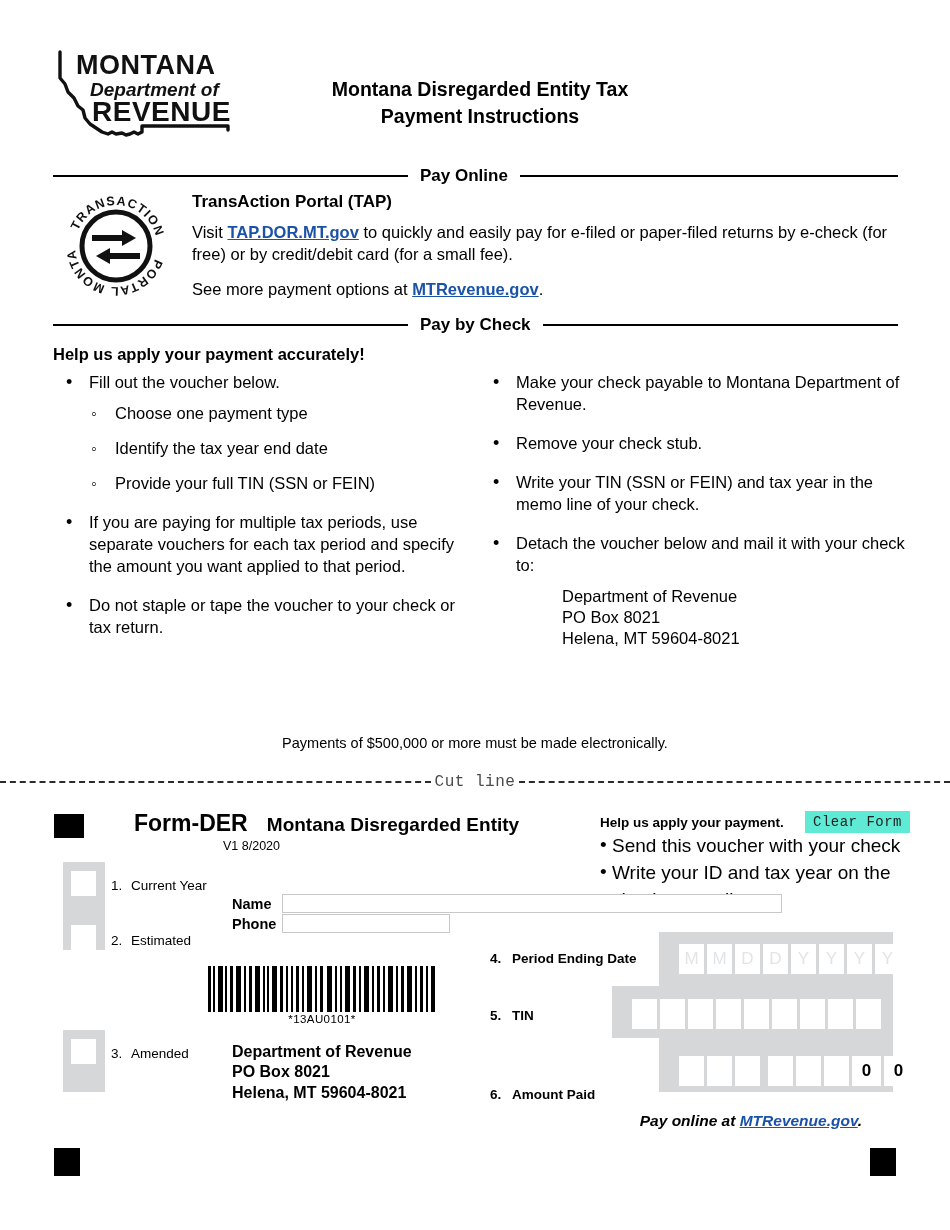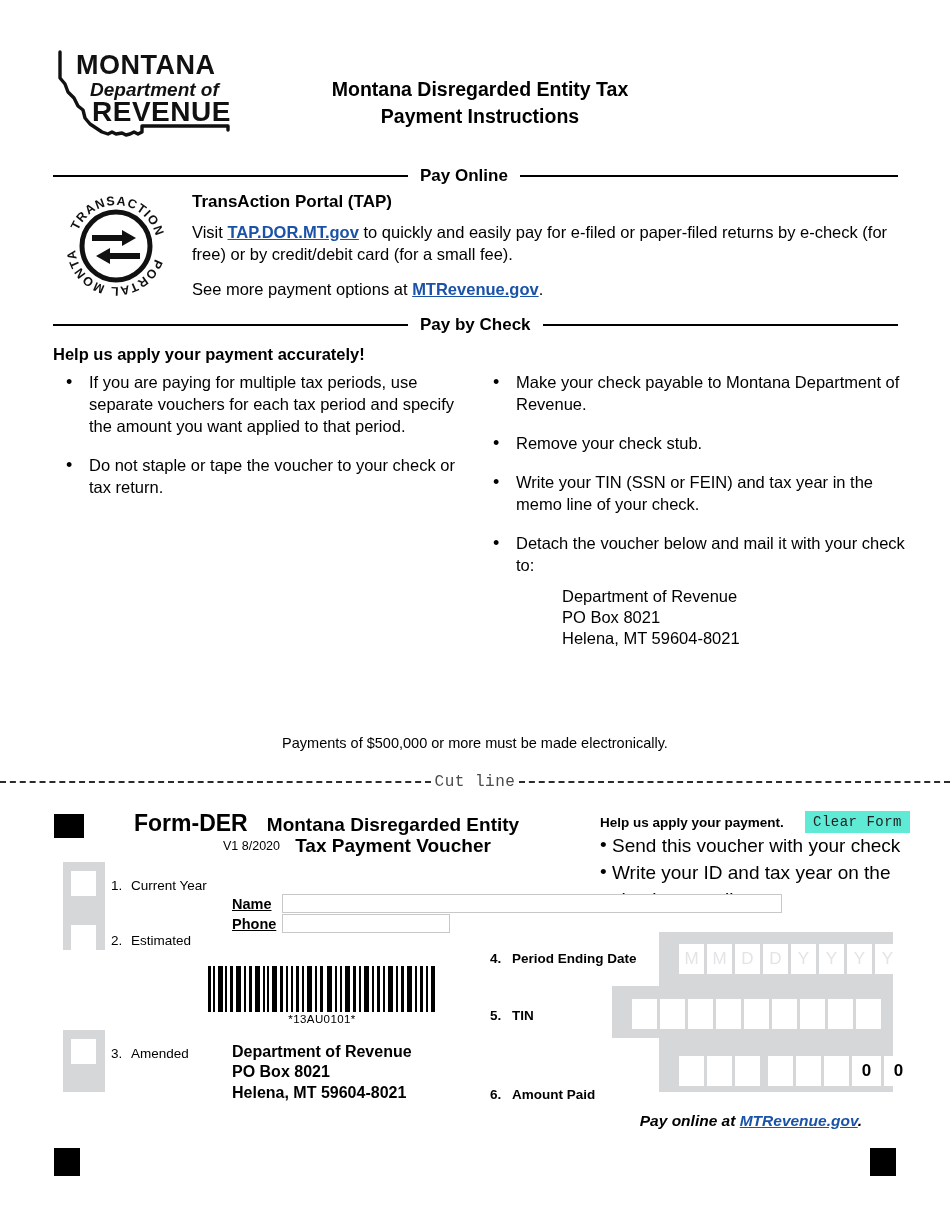--- a/index.html
+++ b/index.html
@@ -116,21 +116,21 @@
   .chk1 { left: 71px; top: 871px; }
   .chk2 { left: 71px; top: 925px; }
   .chk3 { left: 71px; top: 1039px; }
 
   .opt-lbl { position: absolute; font-size: 13.5px; font-weight: normal; }
   .opt1 { left: 111px; top: 878px; }
   .opt2 { left: 111px; top: 933px; }
   .opt3 { left: 111px; top: 1046px; }
   .opt-lbl .onum { display: inline-block; width: 20px; }
 
-  .nm-row { position: absolute; display: flex; align-items: center; text-decoration: underline; }
+  .nm-row { position: absolute; display: flex; align-items: center; }
   .nm-row .nlabel { font-size: 14.5px; font-weight: bold; width: 50px; text-align: left; }
   .nm-row input {
     border: 1px solid #c8c8c8; background: #fff; height: 19px;
     font-family: "Liberation Sans", sans-serif; font-size: 13px; padding: 0 4px;
   }
   .row-name  { left: 232px; top: 894px; }
   .row-name input { width: 500px; }
   .row-phone { left: 232px; top: 914px; }
   .row-phone input { width: 168px; }
 
@@ -233,20 +233,28 @@
 <div class="rule-head pay-check">
   <span class="line l"></span>
   <span class="rh-label">Pay by Check</span>
   <span class="line r"></span>
 </div>
 
 <div class="help-head">Help us apply your payment accurately!</div>
 
 <div class="col-left">
   <ul class="bl">
+    <li>
+      <span>Fill out the voucher below.</span>
+      <ul class="sub">
+        <li><span>Choose one payment type</span></li>
+        <li><span>Identify the tax year end date</span></li>
+        <li><span>Provide your full TIN (SSN or FEIN)</span></li>
+      </ul>
+    </li>
     <li><span>If you are paying for multiple tax periods, use separate vouchers for each tax period and specify the amount you want applied to that period.</span></li>
     <li><span>Do not staple or tape the voucher to your check or tax return.</span></li>
   </ul>
 </div>
 
 <div class="col-right">
   <ul class="bl">
     <li><span>Make your check payable to Montana Department of Revenue.</span></li>
     <li><span>Remove your check stub.</span></li>
     <li><span>Write your TIN (SSN or FEIN) and tax year in the memo line of your check.</span></li>
@@ -271,21 +279,20 @@
 
 <div class="blk-sq mark-tl"></div>
 
 <div class="form-id">
   <div class="fid">Form-DER</div>
   <div class="fver">V1 8/2020</div>
 </div>
 
 <div class="vtitle">
   <div>Montana Disregarded Entity</div>
-  <div>Tax Payment Voucher</div>
 </div>
 
 <div class="vhelp">
   <div class="vh-head">Help us apply your payment.</div>
   <div class="vh-li">Send this voucher with your check</div>
   <div class="vh-li">Write your ID and tax year on the check memo line</div>
 </div>
 
 <button class="clear-form">Clear Form</button>
 

